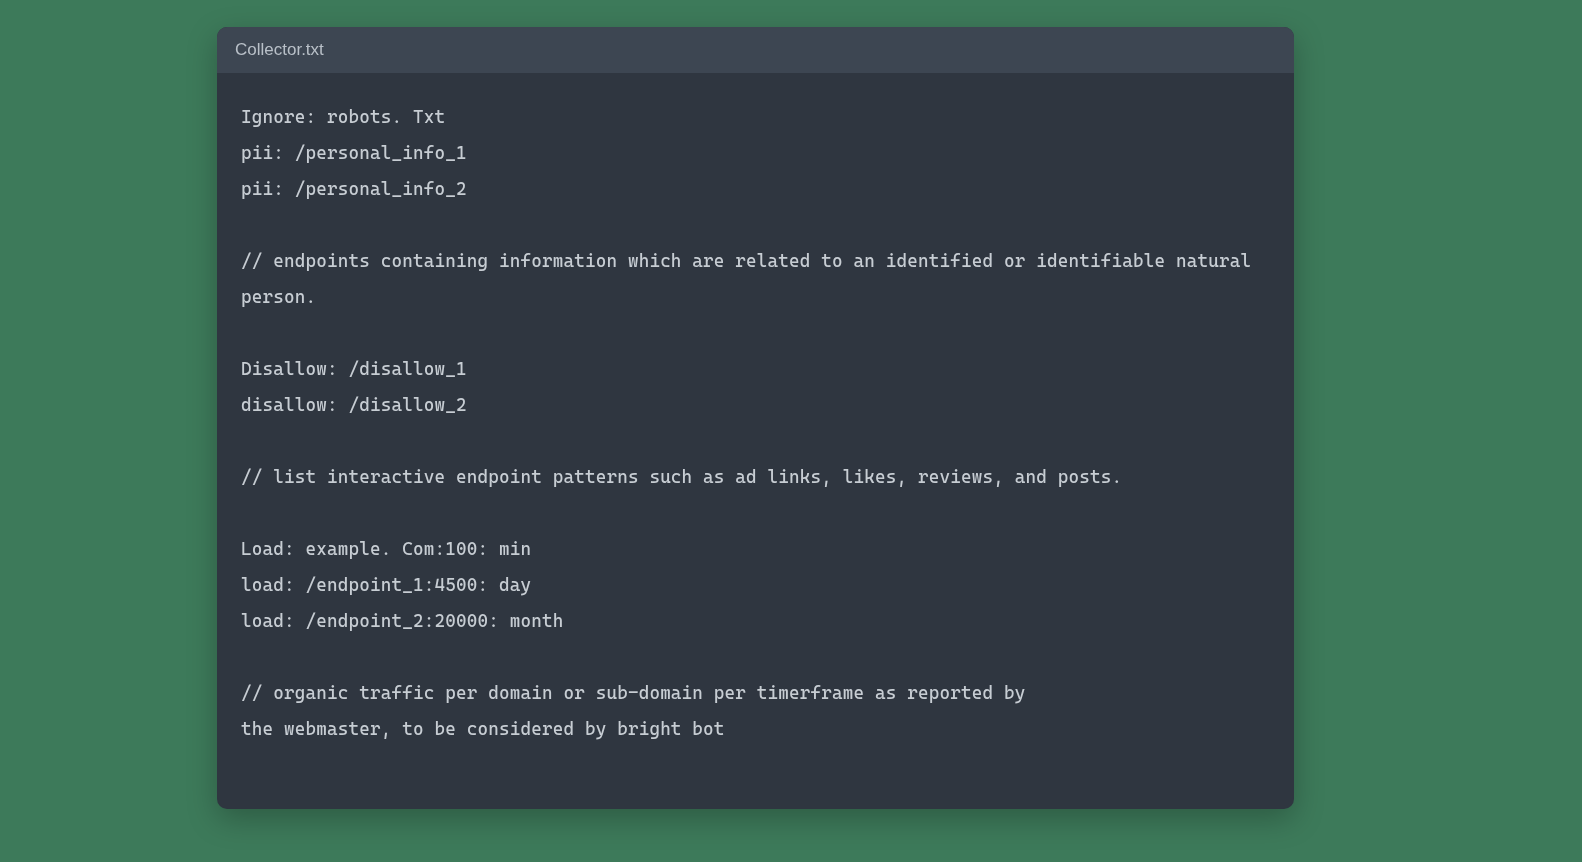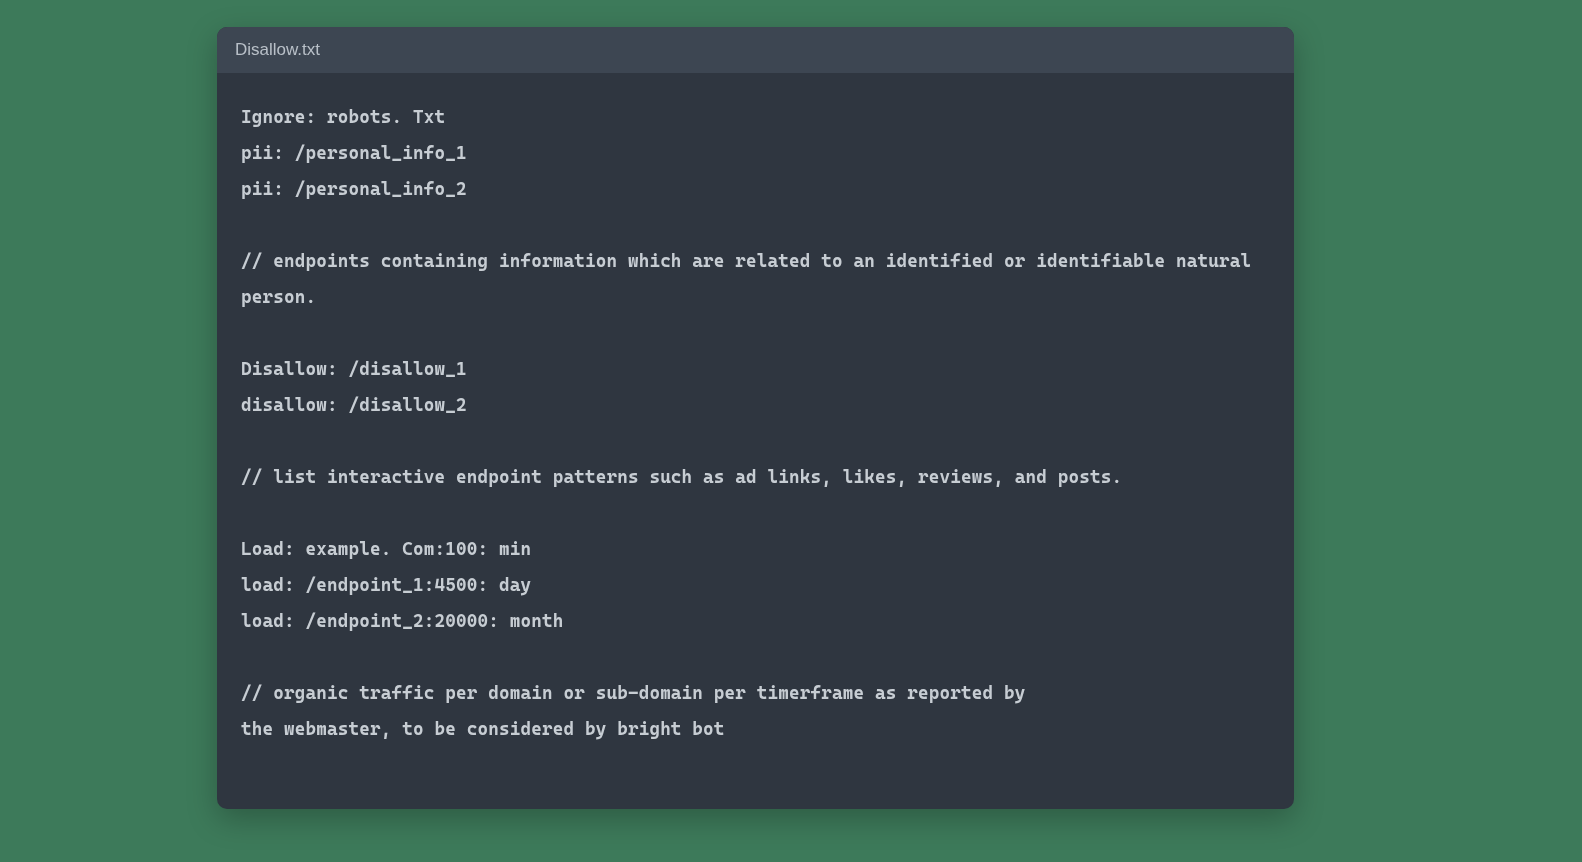--- a/index.html
+++ b/index.html
@@ -36,25 +36,24 @@
   }
   .code {
     padding: 26px 24px 26px 24px;
     color: #c7cdd3;
     font-size: 18px;
     line-height: 36px;
     white-space: pre-wrap;
     word-wrap: break-word;
     font-family: ui-monospace, "SF Mono", "Cascadia Code", "Source Code Pro", Menlo, Consolas, monospace;
     letter-spacing: 0.2px;
-    font-weight: bold;
   }
   .code .blank { height: 36px; }
 </style>
 </head>
 <body>
 
 <div class="window">
   <div class="titlebar">
-    <span>Disallow.txt</span>
+    <span>Collector.txt</span>
   </div>
   <div class="code" id="code-area"><div>Ignore: robots. Txt</div><div>pii: /personal_info_1</div><div>pii: /personal_info_2</div><div class="blank">&nbsp;</div><div>// endpoints containing information which are related to an identified or identifiable natural person.</div><div class="blank">&nbsp;</div><div>Disallow: /disallow_1</div><div>disallow: /disallow_2</div><div class="blank">&nbsp;</div><div>// list interactive endpoint patterns such as ad links, likes, reviews, and posts.</div><div class="blank">&nbsp;</div><div>Load: example. Com:100: min</div><div>load: /endpoint_1:4500: day</div><div>load: /endpoint_2:20000: month</div><div class="blank">&nbsp;</div><div>// organic traffic per domain or sub-domain per timerframe as reported by</div><div>the webmaster, to be considered by bright bot</div></div>
 </div>
 
 </body></html>

